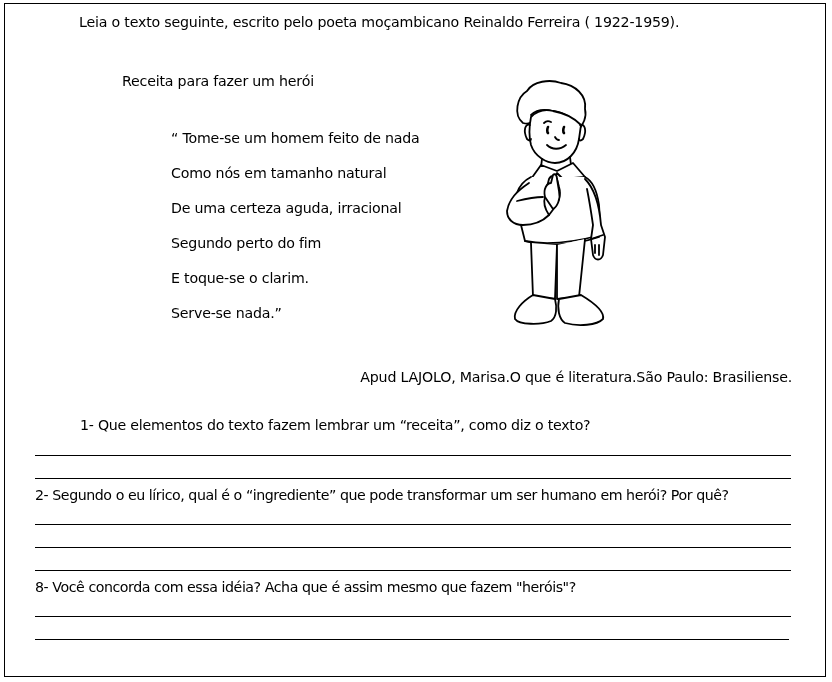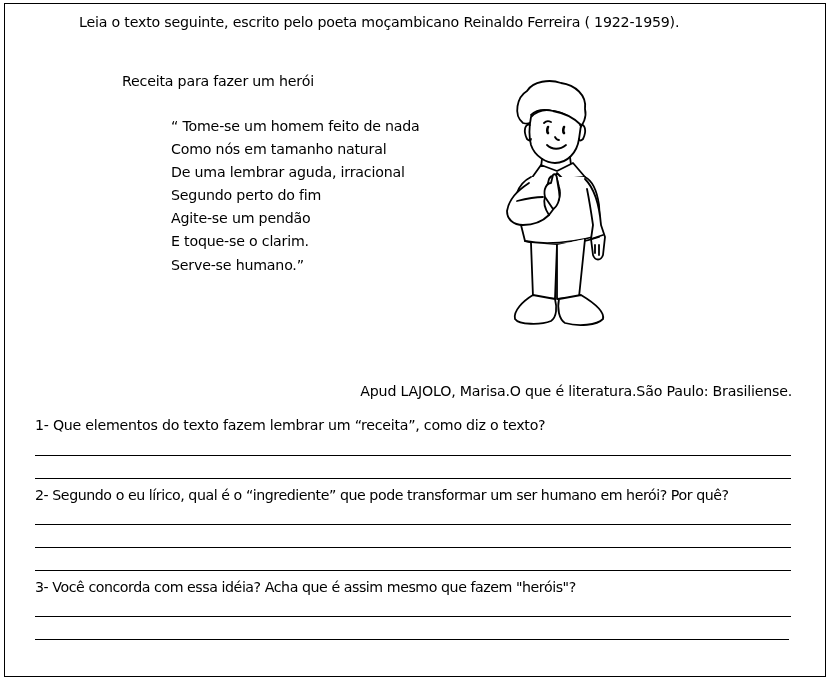--- a/index.html
+++ b/index.html
@@ -4,45 +4,44 @@
 <style>
   html, body { margin: 0; padding: 0; background: #ffffff; }
   body { width: 832px; height: 682px; position: relative; overflow: hidden;
          font-family: "DejaVu Sans", sans-serif; color: #000; }
   .frame { position: absolute; left: 4px; top: 3px; width: 822px; height: 674px;
            border: 1.5px solid #000; box-sizing: border-box; }
   .txt { position: absolute; white-space: nowrap; font-size: 14.2px; letter-spacing: -0.2px; line-height: 18px; }
   .intro { left: 35px; top: 13px; margin-left: 44px; }
   .title { left: 122px; top: 72px; }
   .poem { position: absolute; left: 171px; top: 117px; margin: 0; padding: 0; list-style: none; }
-  .poem li { font-size: 14.2px; letter-spacing: -0.2px; height: 23.1px; line-height: 18px; white-space: nowrap; }
-  .citation { right: 40px; top: 382px; }
+  .poem li { font-size: 14.2px; letter-spacing: -0.2px; height: 23.1px; line-height: 18px; white-space: nowrap; margin-top: 12px; }
+  .citation { right: 40px; top: 368px; }
   .q { position: absolute; left: 35px; white-space: nowrap; font-size: 14.2px; letter-spacing: -0.25px; line-height: 18px; }
-  .q1 { top: 416px; }
+  .q1 { top: 416px; margin-left: 45px; }
   .q2 { top: 486px; letter-spacing: -0.45px; }
   .q3 { top: 578px; letter-spacing: -0.45px; }
   .line { position: absolute; left: 35px; width: 756px; height: 0; border-top: 1.3px solid #000; }
   .figure { position: absolute; left: 495px; top: 75px; width: 120px; height: 255px; }
 </style>
 </head>
 <body>
 
 <div class="frame"></div>
 
 <div class="txt intro">Leia o texto seguinte, escrito pelo poeta moçambicano Reinaldo Ferreira ( 1922-1959).</div>
 <div class="txt title">Receita para fazer um herói</div>
 
 <ul class="poem">
   <li>“ Tome-se um homem feito de nada</li>
   <li>Como nós em tamanho natural</li>
-  <li>De uma lembrar aguda, irracional</li>
+  <li>De uma certeza aguda, irracional</li>
   <li>Segundo perto do fim</li>
-  <li>Agite-se um pendão</li>
   <li>E toque-se o clarim.</li>
-  <li>Serve-se humano.”</li>
+  <li>Serve-se nada.”</li>
 </ul>
 
 <svg class="figure" viewBox="0 0 120 255" fill="none" stroke="#000" stroke-width="1.8" stroke-linecap="round" stroke-linejoin="round">
 
   <path fill="#fff" d="M28 48 C18 40 22 22 32 16 C38 6 55 4 66 8 C80 10 92 20 90 34 C92 42 88 50 84 54 C80 44 70 38 58 36 C50 34 42 34 36 40 C40 46 36 50 28 48 Z"></path>
 
   <path fill="#fff" d="M36 42 C34 52 34 62 36 70 C40 82 52 88 60 88 C72 88 82 78 84 64 L86 50 C80 44 70 38 58 36 C50 34 42 36 36 42 Z"></path>
 
   <path d="M35 50 C30 48 28 56 32 64 C34 66 36 66 36 64"></path>
   <path d="M85 50 C90 48 92 56 88 64 C86 66 84 66 84 64"></path>
@@ -83,15 +82,15 @@
 
 <div class="q q1">1- Que elementos do texto fazem lembrar um “receita”, como diz o texto?</div>
 <div class="line" style="top:455px"></div>
 <div class="line" style="top:478px"></div>
 
 <div class="q q2">2- Segundo o eu lírico, qual é o “ingrediente” que pode transformar um ser humano em herói? Por quê?</div>
 <div class="line" style="top:524px"></div>
 <div class="line" style="top:547px"></div>
 <div class="line" style="top:570px"></div>
 
-<div class="q q3">3- Você concorda com essa idéia? Acha que é assim mesmo que fazem "heróis"?</div>
+<div class="q q3">8- Você concorda com essa idéia? Acha que é assim mesmo que fazem "heróis"?</div>
 <div class="line" style="top:616px"></div>
 <div class="line" style="top:639px; width:754px"></div>
 
 </body></html>

